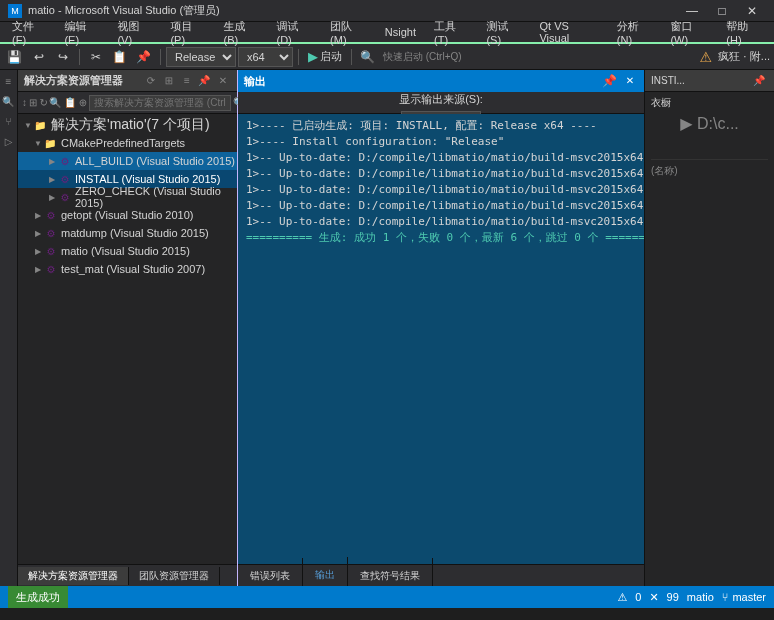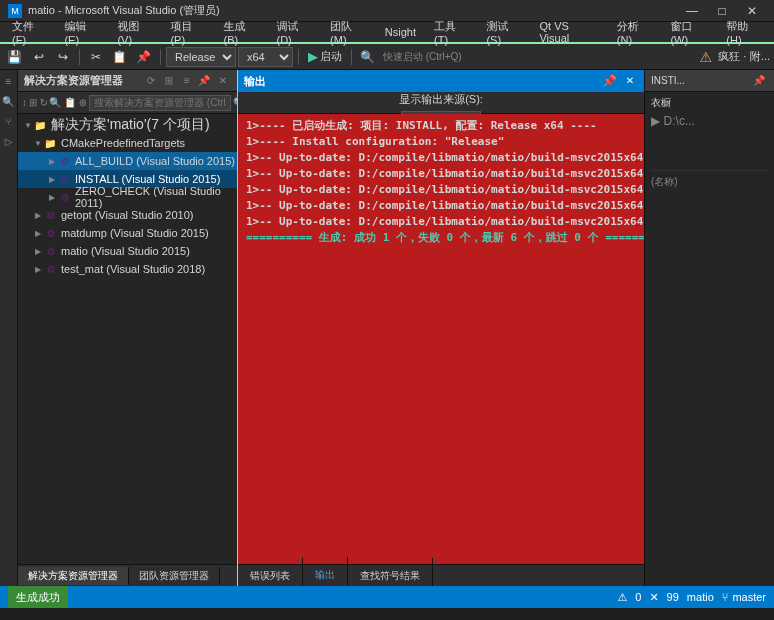--- a/index.html
+++ b/index.html
@@ -296,28 +296,27 @@
       background: #3c3c3c;
       border: 1px solid #555;
       color: #d4d4d4;
       font-size: 11px;
       padding: 1px 4px;
       height: 18px;
       width: 80px;
     }
     .output-body {
       flex: 1;
-      background: #b91c1c;
+      background: #0c4a6e;
       padding: 4px 8px;
       font-family: 'Consolas', monospace;
       font-size: 11px;
       color: #d4d4d4;
       overflow: auto;
       line-height: 16px;
-      font-weight: bold;
     }
     .output-line { white-space: nowrap; }
     .output-success { color: #4ec9b0; }
 
     
     .bottom-tabs {
       height: 22px;
       background: #2d2d30;
       display: flex;
       align-items: center;
@@ -489,21 +488,21 @@
 
       <div class="tree-item selected" style="padding-left:28px;">
         <span class="tree-expand">▶</span>
         <span class="tree-icon icon-vs">⚙</span>
         <span>INSTALL (Visual Studio 2015)</span>
       </div>
 
       <div class="tree-item" style="padding-left:28px;">
         <span class="tree-expand">▶</span>
         <span class="tree-icon icon-vs">⚙</span>
-        <span>ZERO_CHECK (Visual Studio 2011)</span>
+        <span>ZERO_CHECK (Visual Studio 2015)</span>
       </div>
 
       <div class="tree-item" style="padding-left:14px;">
         <span class="tree-expand">▶</span>
         <span class="tree-icon icon-vs">⚙</span>
         <span>getopt (Visual Studio 2010)</span>
       </div>
 
       <div class="tree-item" style="padding-left:14px;">
         <span class="tree-expand">▶</span>
@@ -513,21 +512,21 @@
 
       <div class="tree-item" style="padding-left:14px;">
         <span class="tree-expand">▶</span>
         <span class="tree-icon icon-vs">⚙</span>
         <span>matio (Visual Studio 2015)</span>
       </div>
 
       <div class="tree-item" style="padding-left:14px;">
         <span class="tree-expand">▶</span>
         <span class="tree-icon icon-vs">⚙</span>
-        <span>test_mat (Visual Studio 2018)</span>
+        <span>test_mat (Visual Studio 2007)</span>
       </div>
     </div>
     <div class="panel-tabs">
       <div class="panel-tab active">解决方案资源管理器</div>
       <div class="panel-tab">团队资源管理器</div>
     </div>
   </div>
 
   <div class="content-area">
     <div class="output-panel">
@@ -570,21 +569,21 @@
     </div>
   </div>
 
   <div class="props-panel">
     <div class="panel-header">
       <span style="font-size:10px;color:#d4d4d4;">INSTI...</span>
       <button class="panel-icon-btn">📌</button>
     </div>
     <div class="props-content">
       <div style="color:#d4d4d4;font-size:10px;margin-bottom:4px;">衣橱</div>
-      <div style="color:#858585;font-size:12px;margin-bottom:18px;">▶ D:\c...</div>
+      <div style="color:#858585;font-size:16px;margin-bottom:2px;text-align:center;">▶ D:\c...</div>
       <div style="height:20px;"></div>
       <div style="border-top:1px solid #333;margin:4px 0;"></div>
       <div style="color:#858585;font-size:10px;">
         <div>(名称)</div>
       </div>
     </div>
   </div>
 
 </div>
 

